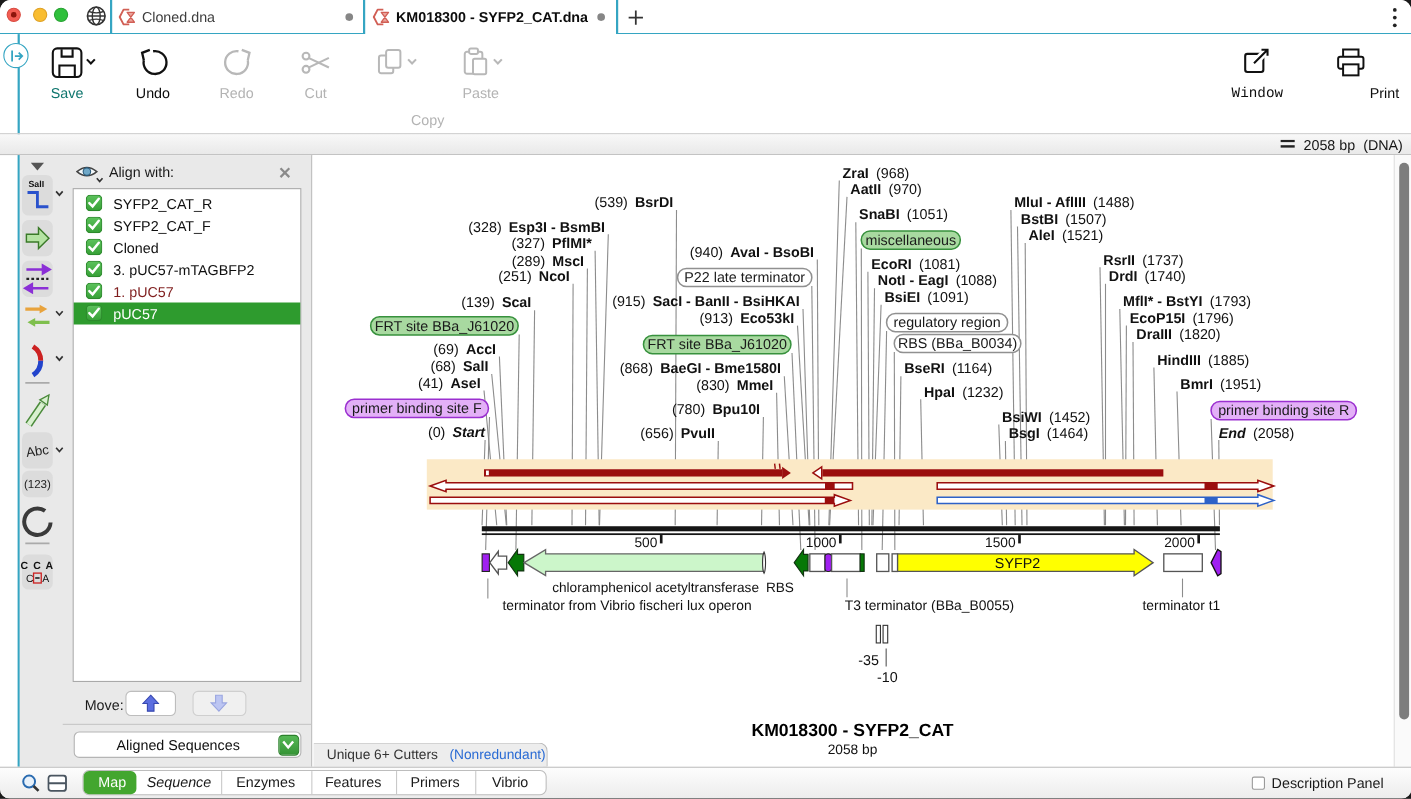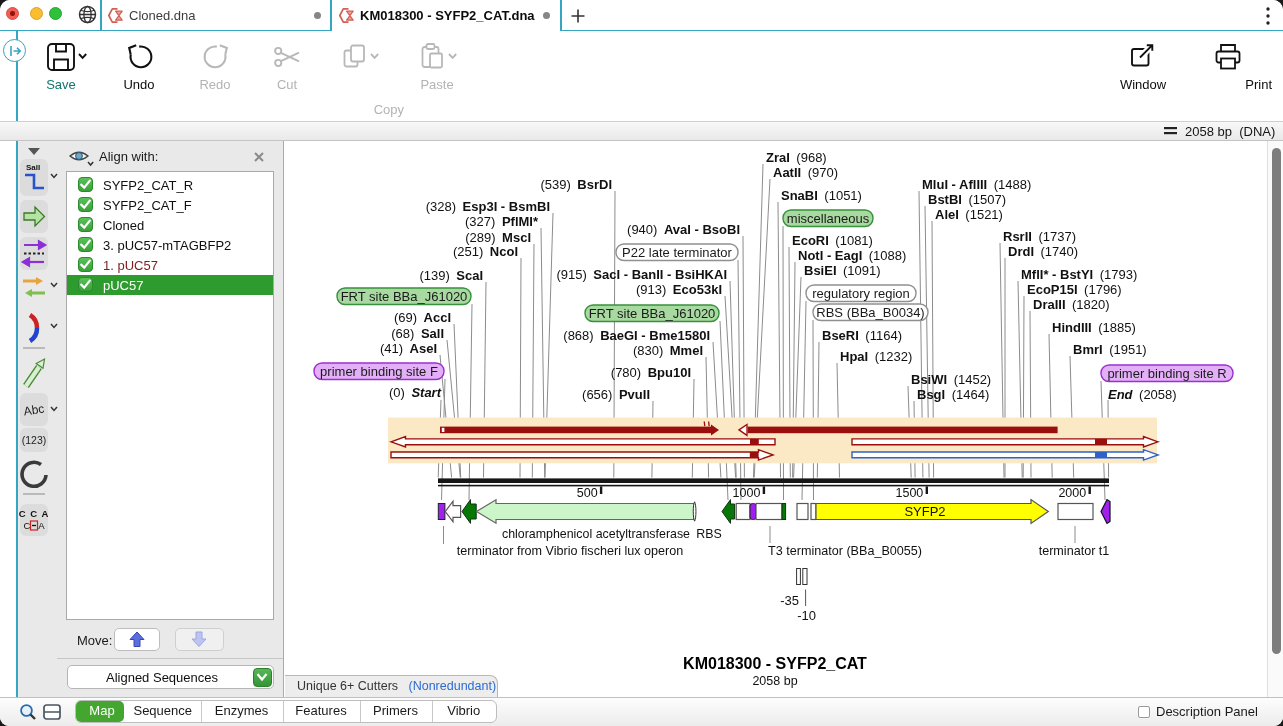--- a/index.html
+++ b/index.html
@@ -91,21 +91,21 @@
   <rect x="12" y="12.5" width="12" height="14" rx="1.5" fill="#fff"></rect>
  </g>
  <path d="M 31 13 l 3.6 3.8 l 3.6 -3.8" fill="none" stroke="#b8b8b8" stroke-width="1.9"></path>
 </svg>
 <div class="lbl" style="left:392px;top:77px;width:90px;text-align:center;color:#b3b3b3;">Paste</div>
 <svg class="abs" style="left:1127px;top:41px" width="32" height="32" viewBox="0 0 32 32">
  <rect x="5" y="8" width="16.5" height="16.5" rx="2" fill="none" stroke="#111" stroke-width="1.9"></rect>
  <line x1="13" y1="16.5" x2="25" y2="4.5" stroke="#fff" stroke-width="6.5"></line>
  <path d="M 13 16.5 L 25.3 4.2 M 19.8 4.2 H 25.3 V 9.7" fill="none" stroke="#111" stroke-width="1.9"></path>
 </svg>
-<div class="lbl" style="left:1098px;top:77px;width:90px;text-align:center;color:#0d0d0d;">Window</div>
+<div class="lbl" style="left:1098px;top:77px;width:90px;text-align:center;color:#0d0d0d;font-family:Liberation Mono, monospace;">Window</div>
 <svg class="abs" style="left:1212px;top:41px" width="32" height="32" viewBox="0 0 32 32">
  <g fill="none" stroke="#111" stroke-width="1.8">
   <path d="M 9 10.5 V 4 H 23 V 10.5"></path>
   <rect x="4.5" y="10.5" width="23" height="11" rx="2"></rect>
   <rect x="9" y="17.5" width="14" height="10" fill="#fff"></rect>
  </g>
 </svg>
 <div class="lbl" style="left:1182px;top:77px;width:90px;text-align:right;color:#0d0d0d;">Print</div>
 <div class="abs" style="left:16px;top:31px;width:1.5px;height:666px;background:#35a5c2;"></div>
 <div class="abs" style="left:3px;top:39px;width:23px;height:23px;border-radius:50%;background:#fff;border:1.5px solid #35a5c2;"></div>
@@ -431,21 +431,21 @@
  <circle cx="7.5" cy="7.5" r="5.4" fill="#e8f1fa" stroke="#2a6bb0" stroke-width="1.8"></circle>
  <line x1="11.5" y1="11.5" x2="16" y2="16" stroke="#333" stroke-width="2.4"></line>
     </svg>
 <svg class="abs" style="left:43px;top:704px" width="18" height="16" viewBox="0 0 18 16">
  <rect x="1" y="1" width="16" height="14" rx="2.5" fill="#fff" stroke="#4a5560" stroke-width="1.7"></rect>
  <line x1="1" y1="8" x2="17" y2="8" stroke="#4a5560" stroke-width="1.7"></line>
     </svg>
 <div class="abs" style="left:75px;top:699.5px;width:422px;height:23px;background:#fff;border:1px solid #bdbdbd;border-radius:6px;"></div>
 <div class="abs" style="left:76px;top:700.5px;width:48px;height:21px;background:#43a62f;border-radius:5px;"></div>
 <div class="lbl" style="left:76px;top:703px;width:52px;text-align:center;color:#fff;">Map</div>
-<div class="lbl" style="left:125px;top:703px;width:75.5px;text-align:center;color:#1a1a1a;">Sequence</div>
+<div class="lbl" style="left:125px;top:703px;width:75.5px;text-align:center;color:#1a1a1a;font-style:italic;">Sequence</div>
 <div class="abs" style="left:200.5px;top:700.5px;width:1px;height:21px;background:#c9c9c9;"></div>
 <div class="lbl" style="left:200.5px;top:703px;width:82.0px;text-align:center;color:#1a1a1a;">Enzymes</div>
 <div class="abs" style="left:282.5px;top:700.5px;width:1px;height:21px;background:#c9c9c9;"></div>
 <div class="lbl" style="left:282.5px;top:703px;width:77.0px;text-align:center;color:#1a1a1a;">Features</div>
 <div class="abs" style="left:359.5px;top:700.5px;width:1px;height:21px;background:#c9c9c9;"></div>
 <div class="lbl" style="left:359.5px;top:703px;width:72.0px;text-align:center;color:#1a1a1a;">Primers</div>
 <div class="abs" style="left:431.5px;top:700.5px;width:1px;height:21px;background:#c9c9c9;"></div>
 <div class="lbl" style="left:431.5px;top:703px;width:64.5px;text-align:center;color:#1a1a1a;">Vibrio</div>
 <div class="abs" style="left:1138px;top:705.5px;width:12px;height:12px;background:#fff;border:1px solid #9a9a9a;border-radius:2px;"></div>
 <div class="lbl" style="left:1156px;top:704px;color:#1a1a1a;">Description Panel</div>

